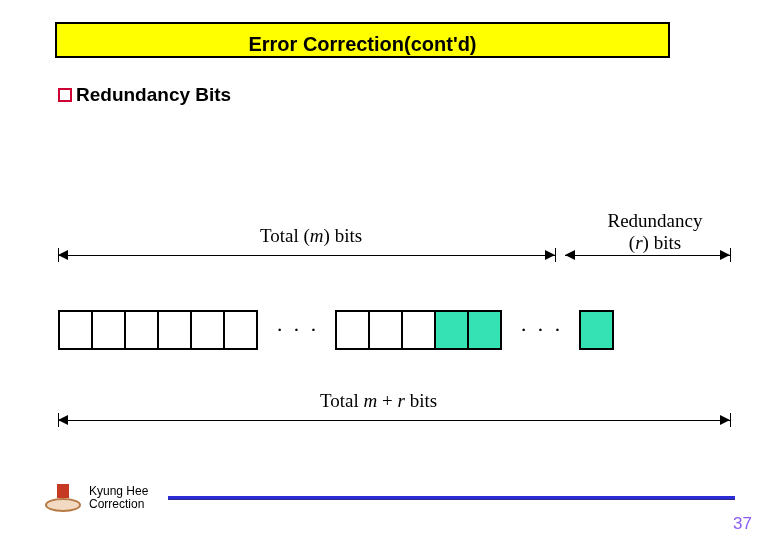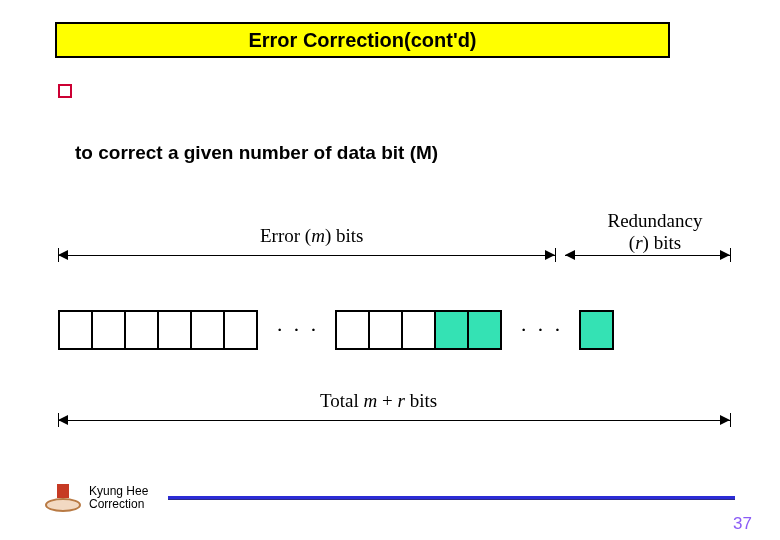--- a/index.html
+++ b/index.html
@@ -12,21 +12,21 @@
   }
   .title-bar {
     position: absolute;
     left: 55px;
     top: 22px;
     width: 615px;
     height: 36px;
     background: #ffff00;
     border: 2px solid #000;
     display: flex;
-    align-items: center;
+    align-items: flex-end;
     justify-content: center;
     font-weight: bold;
     font-size: 20px;
     color: #000;
   }
   .bullet-row {
     position: absolute;
     left: 58px;
     top: 84px;
     display: flex;
@@ -198,30 +198,30 @@
 </style>
 </head>
 <body>
 
 <div class="title-bar">
   <span>Error Correction(cont'd)</span>
 </div>
 
 <div class="bullet-row">
   <span class="bullet-box"></span>
+  <span>Redundancy Bits</span>
 </div>
 
 <div class="body-text">
-  <span class="indent">to correct a given number of data bit (M)</span>
 </div>
 
 <div class="diagram">
 
   <div class="label-data">
-    <span>Error (</span><i>m</i><span>) bits</span>
+    <span>Total (</span><i>m</i><span>) bits</span>
   </div>
 
   <div class="label-red-top">
     <span>Redundancy</span><br>
     <span>(</span><i>r</i><span>) bits</span>
   </div>
 
   <div class="vtick tick-l1"></div>
   <div class="vtick tick-m1"></div>
   <div class="vtick tick-r1"></div>

